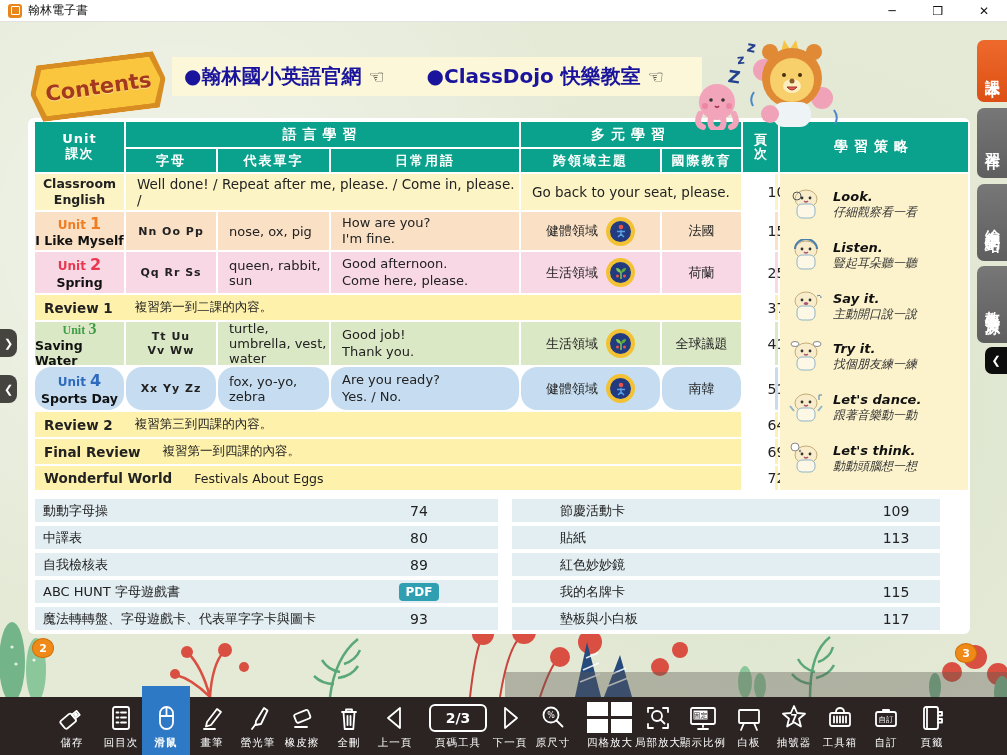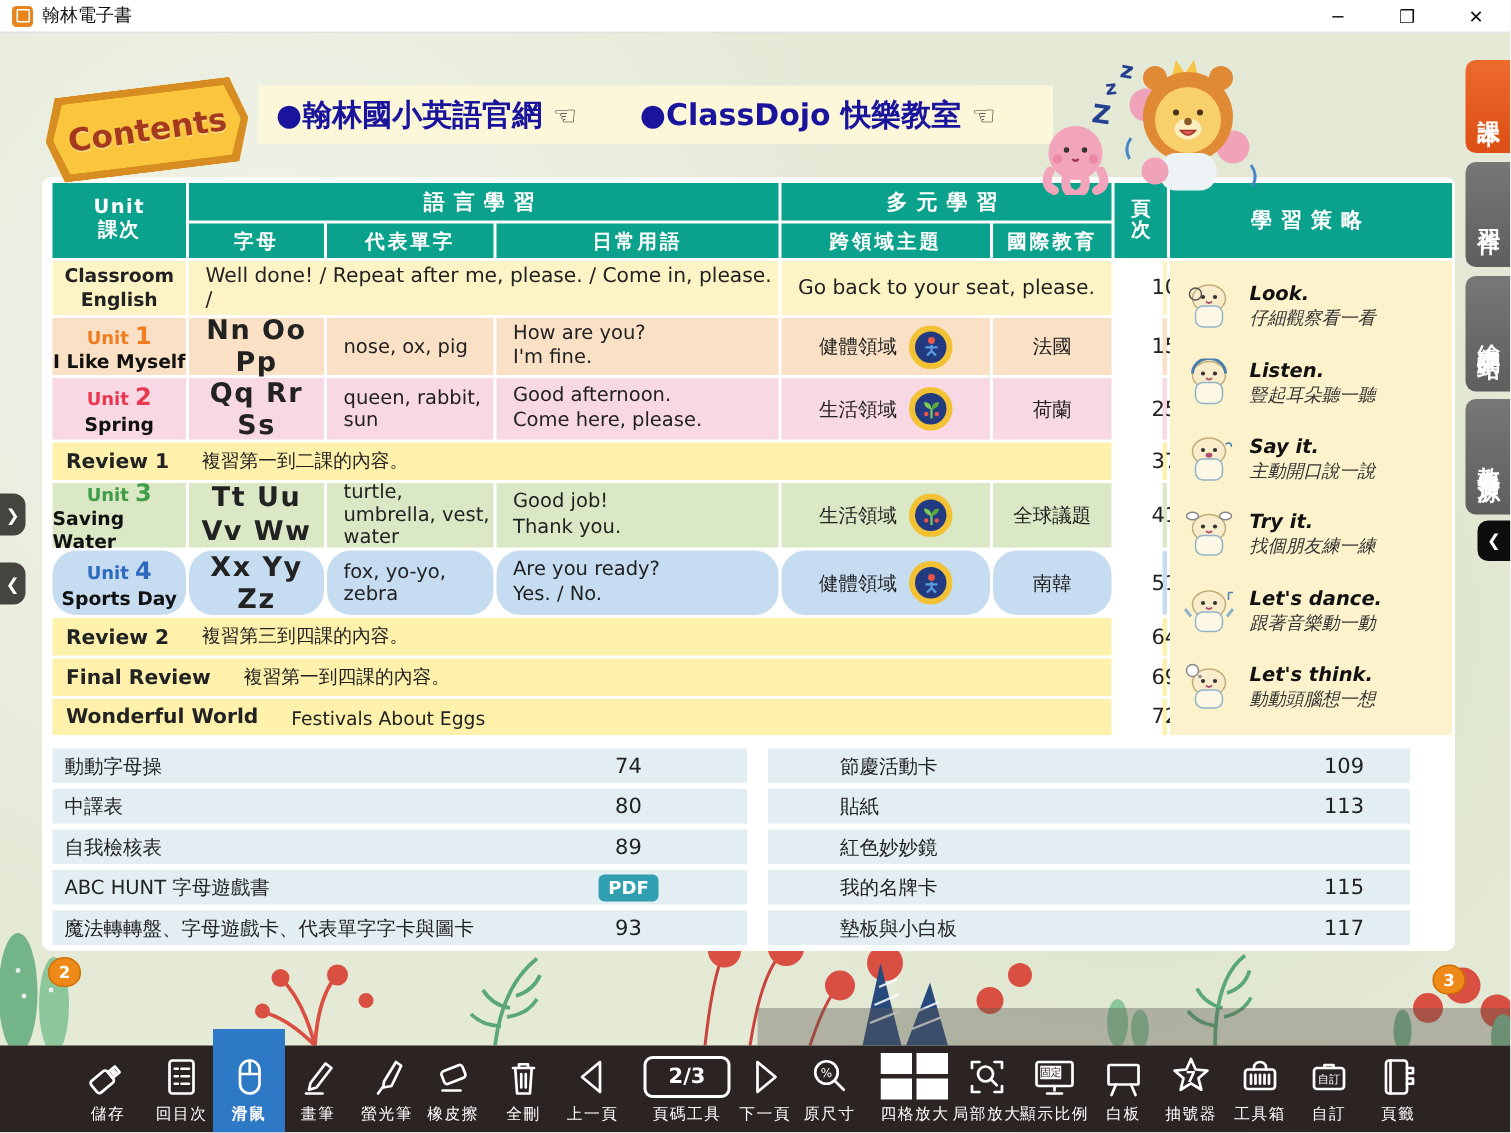--- a/index.html
+++ b/index.html
@@ -56,22 +56,22 @@
 .td { display:flex; align-items:center; font-size:13px; color:#222; }
 .center { justify-content:center; text-align:center; }
 .ml { white-space:pre-line; line-height:1.25; }
 .bg-cl { background:#fdf4c5; } .bg-u1 { background:#fae0c5;align-items:center; } .bg-u2 { background:#f8d8e4; }
 .bg-rv { background:#fdf1ab; } .bg-u3 { background:#dbe8c5; } .bg-u4 { background:#c6ddf1;border-radius:16px; }
 .bg-st { background:#fcf3cd;font-style:italic; }
 .unitcell { flex-direction:column; justify-content:center; line-height:1.2; }
 .uprefix { font-size:12px; font-weight:bold; }
 .unum { font-size:16px; font-weight:bold; }
 .uname { font-size:12.5px; font-weight:bold; color:#111; }
-.u1 { color:#f07d21; } .u2 { color:#e8384f; } .u3 { color:#3f9c47; } .u4 { color:#2e6abd; }
-.letters { font-weight:bold; font-size:18px; letter-spacing:1px; }
+.u1 { color:#f07d21; } .u2 { color:#e8384f; } .u3 { color:#3f9c47;font-family:Liberation Serif, serif; } .u4 { color:#2e6abd; }
+.letters { font-weight:bold; font-size:11px; letter-spacing:1px; }
 .pad { padding-left:11px; }
 .reviewrow { padding-left:9px; }
 .rtitle { font-weight:bold; font-size:13.5px; margin-right:22px; white-space:nowrap; }
 .rdesc { font-size:12.5px; }
 .badge { width:29px; height:29px; border-radius:50%; background:#223a80; border:4px solid #f3c234;
   display:flex; align-items:center; justify-content:center; flex:none; margin-left:8px; }
 .pagecell { font-size:14px;margin-left:32px; }
 
 .strategycell { flex-direction:column; justify-content:space-around; align-items:stretch; padding:6px 8px; }
 .strategy { display:flex; align-items:center; gap:9px; }

